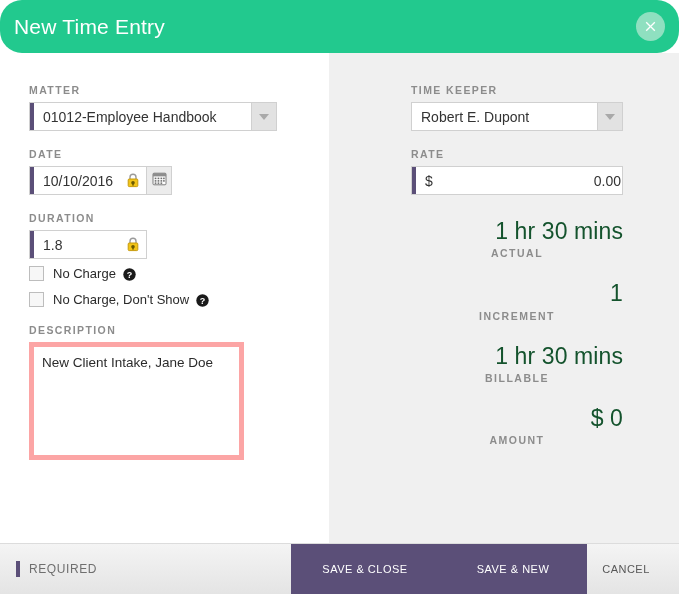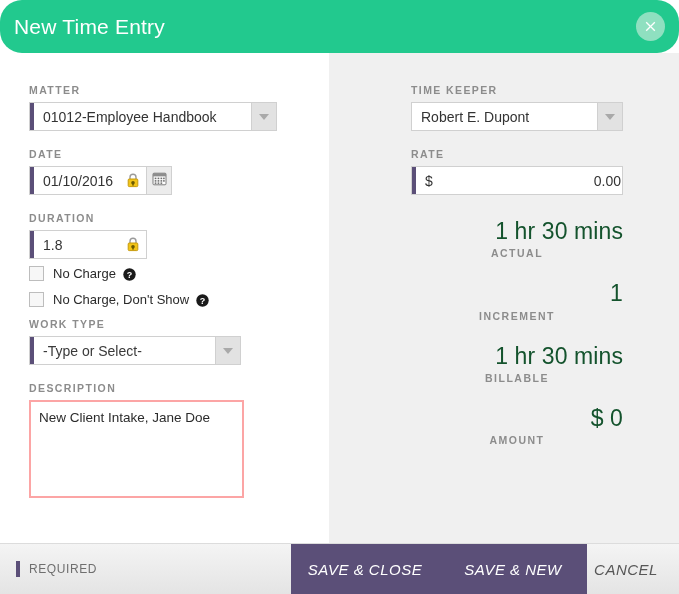--- a/index.html
+++ b/index.html
@@ -186,22 +186,22 @@
   }
   .help-icon {
     width: 13px; height: 13px;
     flex: 0 0 auto;
     cursor: pointer;
   }
 
   
   .ta {
     width: 215px;
-    height: 98px;
-    border: 2px solid #fca5a5;
+    height: 118px;
+    border: 5px solid #fca5a5;
     background: #ffffff;
     box-sizing: border-box;
     padding: 7px 8px;
     font-size: 13.5px;
     color: #2b2b2b;
     line-height: 1.35;
     overflow: hidden;
   }
 
   
@@ -247,26 +247,25 @@
   .required-text {
     font-size: 12px;
     letter-spacing: .6px;
     color: #6f6f6f;
     text-transform: uppercase;
   }
   .btn {
     display: flex;
     align-items: center;
     justify-content: center;
-    font-size: 15px;
+    font-size: 11px;
     letter-spacing: .5px;
     text-transform: uppercase;
     cursor: pointer;
     box-sizing: border-box;
-    font-style: italic;
   }
   .btn-primary {
     background: #5b4f78;
     color: #ffffff;
     width: 148px;
   }
   .btn-ghost {
     color: #575757;
     width: 78px;
     margin-right: 14px;
@@ -302,21 +301,21 @@
             <span class="caret"></span>
           </div>
         </div>
       </div>
 
       <div class="fld" style="margin-top:17px;">
         <div class="fld-label">DATE</div>
         <div class="input-row">
           <div class="ctl w-date">
             <div class="reqbar"></div>
-            <div class="ctl-text">01/10/2016</div>
+            <div class="ctl-text">10/10/2016</div>
             <span class="lock">
               <svg width="14" height="15" viewBox="0 0 14 15">
                 <path d="M4 6 V4.2 A3 3 0 0 1 10 4.2 V6" fill="none" stroke="#9a9a9a" stroke-width="1.4"></path>
                 <rect x="2.2" y="6" width="9.6" height="7.6" rx="1" fill="#f2c518" stroke="#c79a0d" stroke-width="1"></rect>
                 <circle cx="7" cy="9.7" r="1.8" fill="#6b5a00"></circle>
                 <rect x="6.3" y="9.6" width="1.4" height="3" fill="#6b5a00"></rect>
               </svg>
             </span>
           </div>
           <div class="cal-btn">
@@ -375,30 +374,20 @@
           <span class="check-label">No Charge, Don't Show</span>
           <span class="help-icon">
             <svg width="13" height="13" viewBox="0 0 13 13">
               <circle cx="6.5" cy="6.5" r="6.2" fill="#1a1a1a"></circle>
               <text x="6.5" y="9.6" font-family="Liberation Sans, sans-serif" font-size="9" font-weight="bold" fill="#ffffff" text-anchor="middle">?</text>
             </svg>
           </span>
         </div>
       </div>
 
-      <div class="fld" style="margin-top:11px;">
-        <div class="fld-label">WORK TYPE</div>
-        <div class="ctl w-worktype">
-          <div class="reqbar"></div>
-          <div class="ctl-text placeholder">-Type or Select-</div>
-          <div class="caret-btn">
-            <span class="caret"></span>
-          </div>
-        </div>
-      </div>
 
       <div class="fld" style="margin-top:17px;">
         <div class="fld-label">DESCRIPTION</div>
         <div class="ta">New Client Intake, Jane Doe</div>
       </div>
 
     </div>
 
     <div class="pane-right">
 

